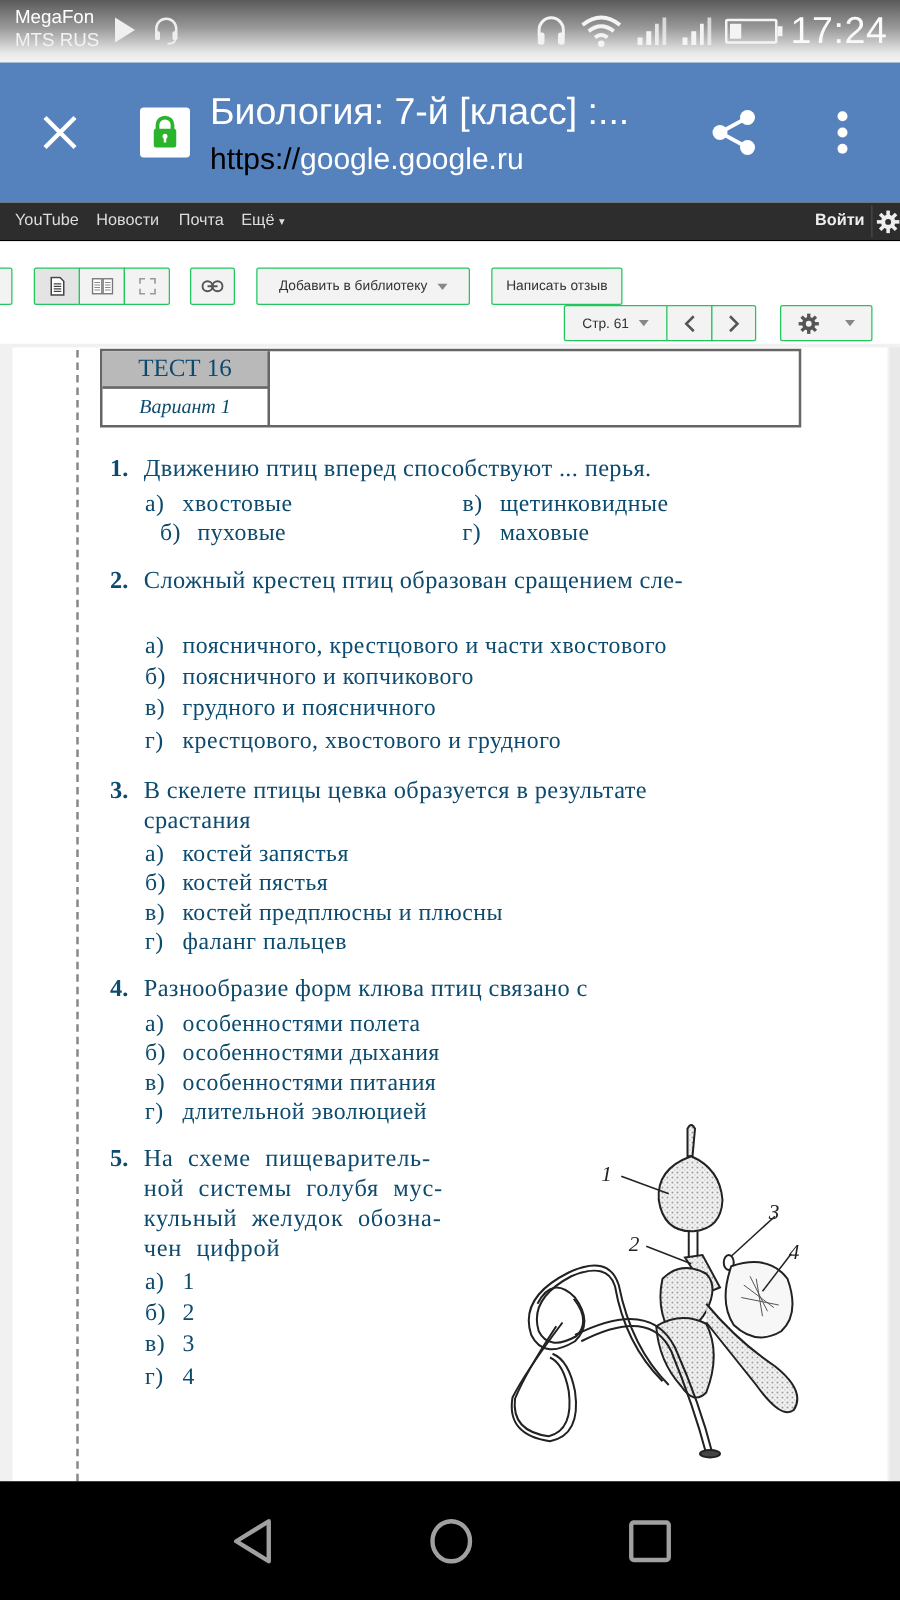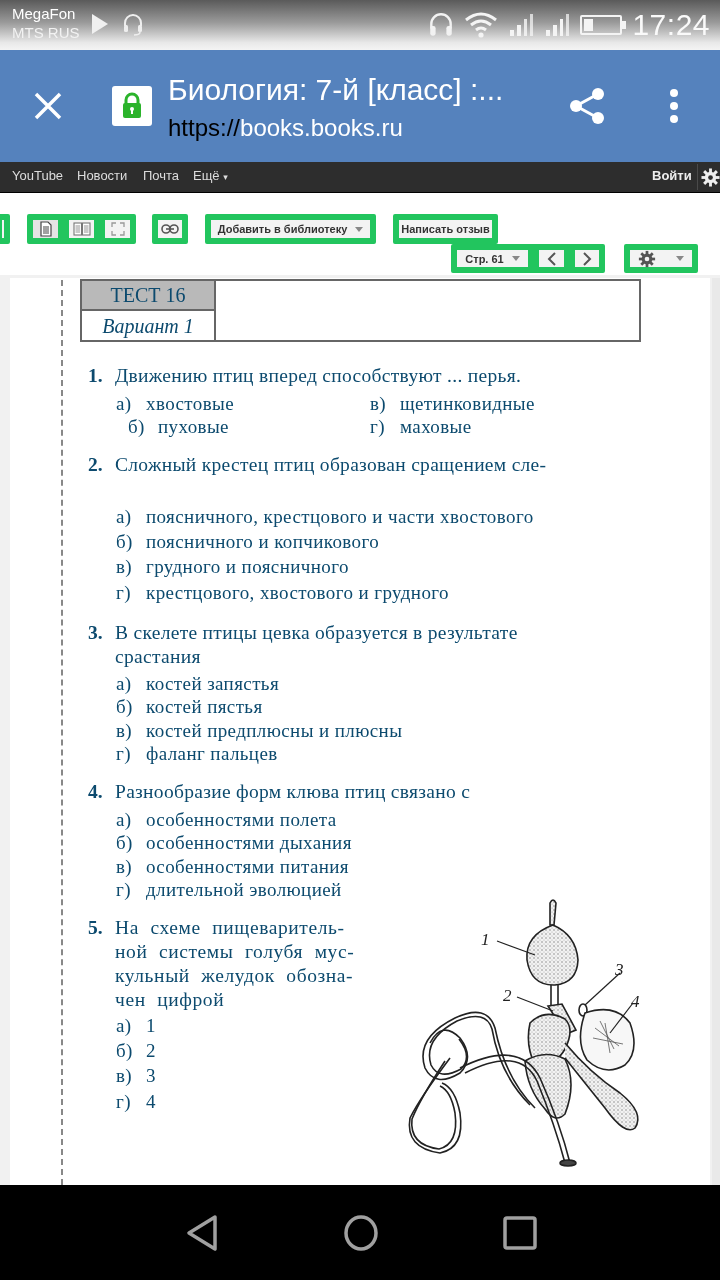--- a/index.html
+++ b/index.html
@@ -33,39 +33,39 @@
 
   
   .gbar { position: absolute; left: 0; top: 162px; width: 720px; height: 31px; background: #2d2d2d; border-bottom: 1px solid #000; }
   .gbar a { position: absolute; top: 6px; font-size: 13px; color: #ddd; text-decoration: none; }
   .gbar .signin { font-weight: bold; color: #eee; }
   .gbar .sep { position: absolute; left: 697px; top: 2px; width: 1px; height: 26px; background: #4a4a4a; }
   .gbar .gear { position: absolute; left: 701px; top: 6px; width: 19px; height: 19px; }
 
   
   .toolbar { position: absolute; left: 0; top: 193px; width: 720px; height: 82px; background: #fff; }
-  .btn { position: absolute; background: #f3f3f3; border: 6px solid #22c55e; border-radius: 2px;
-    font-size: 11px; font-weight: bold; color: #333; display: flex; align-items: center; justify-content: center; }
+  .btn { position: absolute; background: #f3f3f3; border: 1px solid #22c55e; border-radius: 2px;
+    font-size: 11px; font-weight: normal; color: #333; display: flex; align-items: center; justify-content: center; }
   .btn.active { background: #e4e4e4; }
   .btn .caret { display: inline-block; margin-left: 8px; width: 0; height: 0;
     border-left: 4px solid transparent; border-right: 4px solid transparent; border-top: 5px solid #888; }
   .ico { width: 16px; height: 16px; }
 
   
   .page-bg { position: absolute; left: 0; top: 275px; width: 720px; height: 910px; background: #f1f1f1; }
   .page { position: absolute; left: 10px; top: 278px; width: 700px; height: 907px; background: #fff; }
   .dash { position: absolute; left: 61px; top: 280px; width: 0; height: 905px; border-left: 2px dashed #888; }
   .right-strip { position: absolute; left: 712px; top: 278px; width: 8px; height: 907px; background: #e9e9e9; }
 
   .serif { font-family: "Liberation Serif", "DejaVu Serif", serif; color: #0c4a6e; }
   .hdr { position: absolute; left: 80px; top: 279px; width: 561px; height: 63px; border: 2px solid #666; }
   .hdr .test { position: absolute; left: 0; top: 0; width: 134px; height: 30px; background: #b9b9b9;
     border-right: 2px solid #666; border-bottom: 2px solid #666; font-size: 20px; text-align: center; line-height: 29px; }
   .hdr .variant { position: absolute; left: 0; top: 30px; width: 134px; height: 29px; border-right: 2px solid #666;
-    font-size: 20px; font-style: italic; text-align: center; line-height: 30px; }
+    font-size: 16px; font-style: italic; text-align: center; line-height: 30px; }
   .hdr .cls { position: absolute; left: 134px; top: 0; right: 0; height: 30px; font-size: 19px; font-weight: bold;
     text-align: center; line-height: 30px; }
 
   .q { position: absolute; left: 88px; font-size: 19.5px; line-height: 24px; }
   .q .num { position: absolute; left: 0; top: 0; font-weight: bold; }
   .q .text { position: absolute; left: 27px; top: 0; white-space: nowrap; letter-spacing: 0.3px; }
   .q .text div { white-space: nowrap; }
   .opt { position: absolute; font-size: 19px; line-height: 24px; white-space: nowrap; letter-spacing: 0.4px; }
   .opt .lbl { display: inline-block; width: 30px; }
 
@@ -130,21 +130,21 @@
   <div class="lock-badge">
     <svg width="40" height="40" viewBox="0 0 40 40">
       <path d="M14 18v-4a6 6 0 0 1 12 0v4" fill="none" stroke="#2bb32b" stroke-width="3"></path>
       <rect x="11" y="17" width="18" height="15" rx="2" fill="#2bb32b"></rect>
       <circle cx="20" cy="23" r="2" fill="#fff"></circle>
       <rect x="19" y="23" width="2" height="5" fill="#fff"></rect>
     </svg>
   </div>
   <div class="tb-title">Биология: 7-й [класс] :...</div>
   <div class="tb-url">
-    <span class="scheme">https://</span><span class="host">books.books.ru</span>
+    <span class="scheme">https://</span><span class="host">google.google.ru</span>
   </div>
   <svg class="share-btn" viewBox="0 0 44 44">
     <circle cx="32" cy="10" r="6" fill="#fff"></circle>
     <circle cx="10" cy="22" r="6" fill="#fff"></circle>
     <circle cx="32" cy="34" r="6" fill="#fff"></circle>
     <path d="M32 10L10 22L32 34" fill="none" stroke="#fff" stroke-width="3"></path>
   </svg>
   <svg class="menu-btn" viewBox="0 0 28 44">
     <circle cx="14" cy="9" r="4" fill="#fff"></circle>
     <circle cx="14" cy="22" r="4" fill="#fff"></circle>

